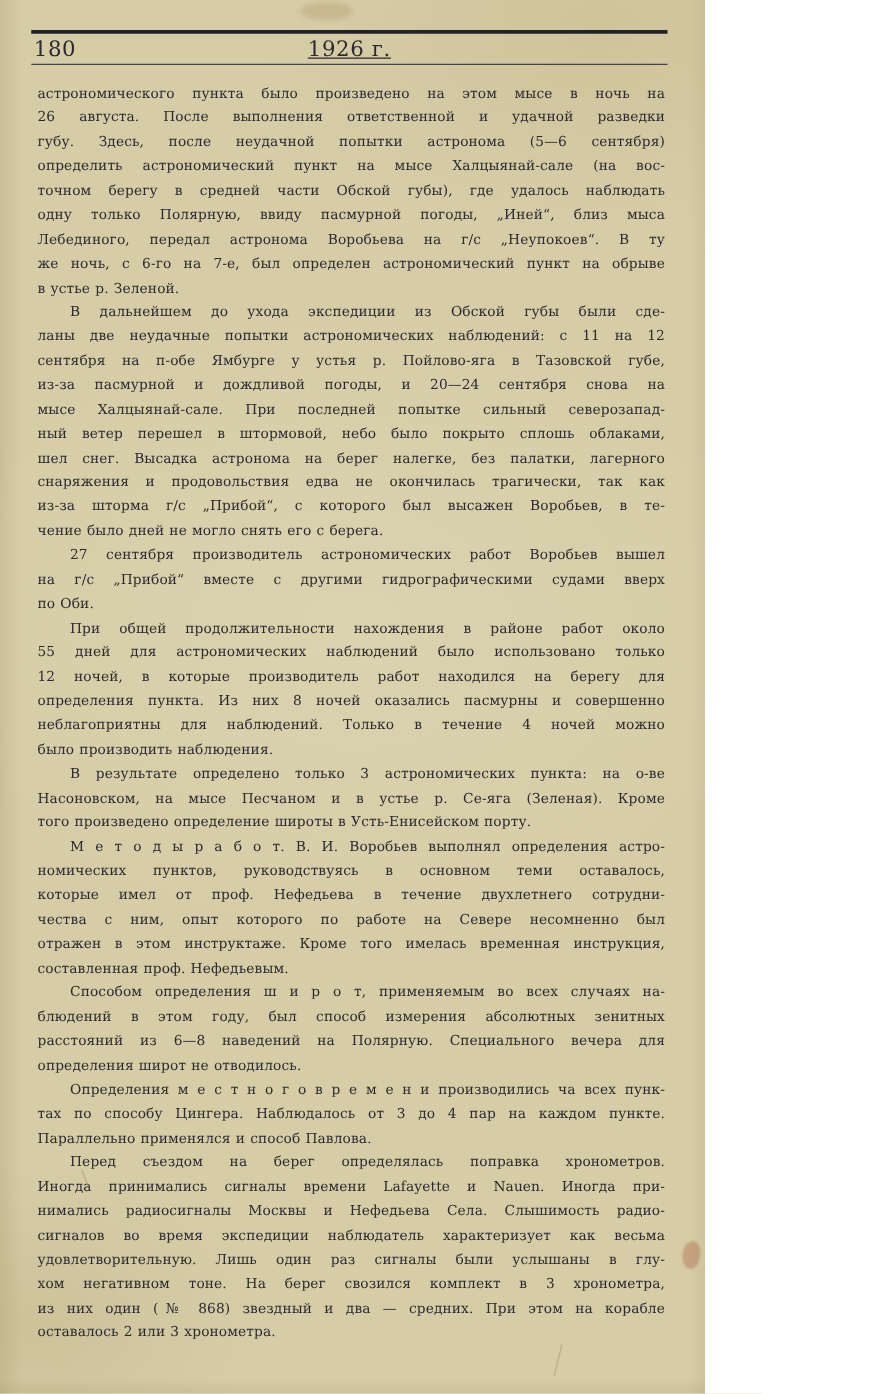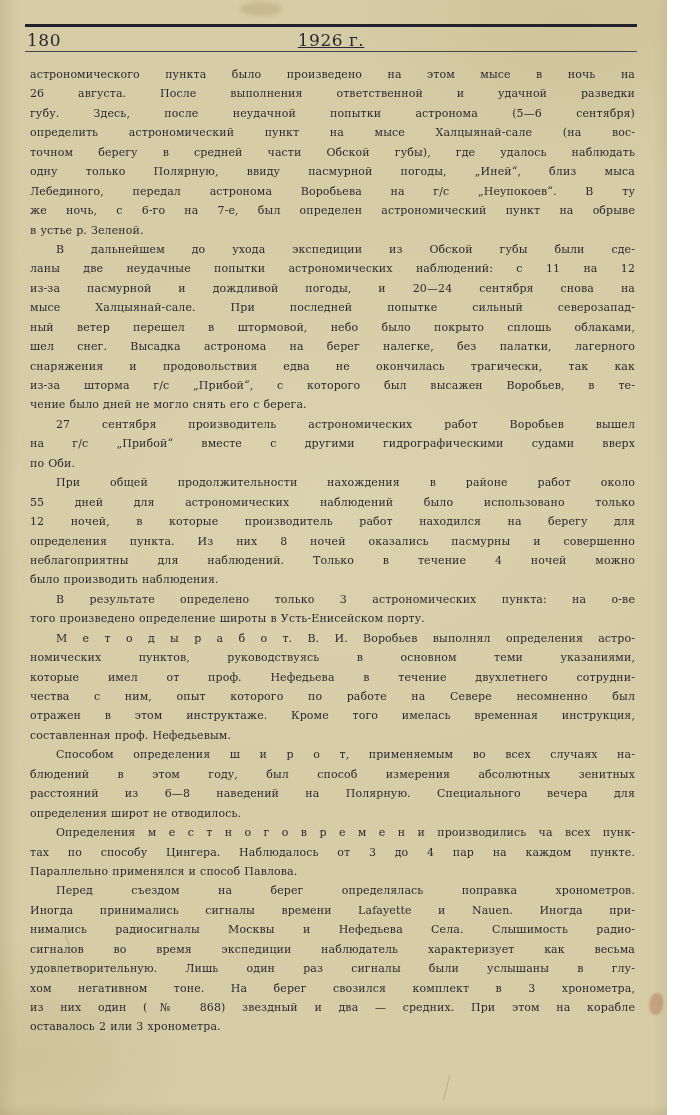--- a/index.html
+++ b/index.html
@@ -7,21 +7,21 @@
     padding: 0;
   }
   body {
     width: 700px;
     height: 1115px;
     overflow: hidden;
     font-family: "DejaVu Serif", "Liberation Serif", serif;
   }
   .page {
     position: relative;
-    width: 667px;
+    width: 564px;
     height: 1115px;
     overflow: hidden;
     color: #2b2a31;
     background:
       radial-gradient(ellipse 420px 260px at 85% 2%, rgba(189,170,122,0.28), transparent 65%),
       radial-gradient(ellipse 300px 220px at 5% 95%, rgba(168,148,98,0.20), transparent 60%),
       radial-gradient(ellipse 500px 380px at 50% 45%, rgba(236,229,196,0.25), transparent 70%),
       linear-gradient(90deg, rgba(128,108,64,0.16), rgba(128,108,64,0.0) 18px),
       linear-gradient(270deg, rgba(128,108,64,0.10), rgba(128,108,64,0.0) 14px),
       linear-gradient(0deg, rgba(120,100,58,0.12), rgba(120,100,58,0.0) 12px),
@@ -121,20 +121,21 @@
         <div class="line">определить астрономический пункт на мысе Халцыянай-сале (на вос-</div>
         <div class="line">точном берегу в средней части Обской губы), где удалось наблюдать</div>
         <div class="line">одну только Полярную, ввиду пасмурной погоды, „Иней“, близ мыса</div>
         <div class="line">Лебединого, передал астронома Воробьева на г/с „Неупокоев“. В ту</div>
         <div class="line">же ночь, с 6-го на 7-е, был определен астрономический пункт на обрыве</div>
         <div class="line last">в устье р. Зеленой.</div>
       </div>
       <div class="paragraph">
         <div class="line indent">В дальнейшем до ухода экспедиции из Обской губы были сде-</div>
         <div class="line">ланы две неудачные попытки астрономических наблюдений: с 11 на 12</div>
+        <div class="line">сентября на п-обе Ямбурге у устья р. Пойлово-яга в Тазовской губе,</div>
         <div class="line">из-за пасмурной и дождливой погоды, и 20—24 сентября снова на</div>
         <div class="line">мысе Халцыянай-сале. При последней попытке сильный северозапад-</div>
         <div class="line">ный ветер перешел в штормовой, небо было покрыто сплошь облаками,</div>
         <div class="line">шел снег. Высадка астронома на берег налегке, без палатки, лагерного</div>
         <div class="line">снаряжения и продовольствия едва не окончилась трагически, так как</div>
         <div class="line">из-за шторма г/с „Прибой“, с которого был высажен Воробьев, в те-</div>
         <div class="line last">чение было дней не могло снять его с берега.</div>
       </div>
       <div class="paragraph">
         <div class="line indent">27 сентября производитель астрономических работ Воробьев вышел</div>
@@ -144,25 +145,26 @@
       <div class="paragraph">
         <div class="line indent">При общей продолжительности нахождения в районе работ около</div>
         <div class="line">55 дней для астрономических наблюдений было использовано только</div>
         <div class="line">12 ночей, в которые производитель работ находился на берегу для</div>
         <div class="line">определения пункта. Из них 8 ночей оказались пасмурны и совершенно</div>
         <div class="line">неблагоприятны для наблюдений. Только в течение 4 ночей можно</div>
         <div class="line last">было производить наблюдения.</div>
       </div>
       <div class="paragraph">
         <div class="line indent">В результате определено только 3 астрономических пункта: на о-ве</div>
+        <div class="line">Насоновском, на мысе Песчаном и в устье р. Се-яга (Зеленая). Кроме</div>
         <div class="line last">того произведено определение широты в Усть-Енисейском порту.</div>
       </div>
       <div class="paragraph">
         <div class="line indent">М е т о д ы  р а б о т.  В. И. Воробьев выполнял определения астро-</div>
-        <div class="line">номических пунктов, руководствуясь в основном теми указаниями,</div>
+        <div class="line">номических пунктов, руководствуясь в основном теми оставалось,</div>
         <div class="line">которые имел от проф. Нефедьева в течение двухлетнего сотрудни-</div>
         <div class="line">чества с ним, опыт которого по работе на Севере несомненно был</div>
         <div class="line">отражен в этом инструктаже. Кроме того имелась временная инструкция,</div>
         <div class="line last">составленная проф. Нефедьевым.</div>
       </div>
       <div class="paragraph">
         <div class="line indent">Способом определения ш и р о т, применяемым во всех случаях на-</div>
         <div class="line">блюдений в этом году, был способ измерения абсолютных зенитных</div>
         <div class="line">расстояний из 6—8 наведений на Полярную. Специального вечера для</div>
         <div class="line last">определения широт не отводилось.</div>

